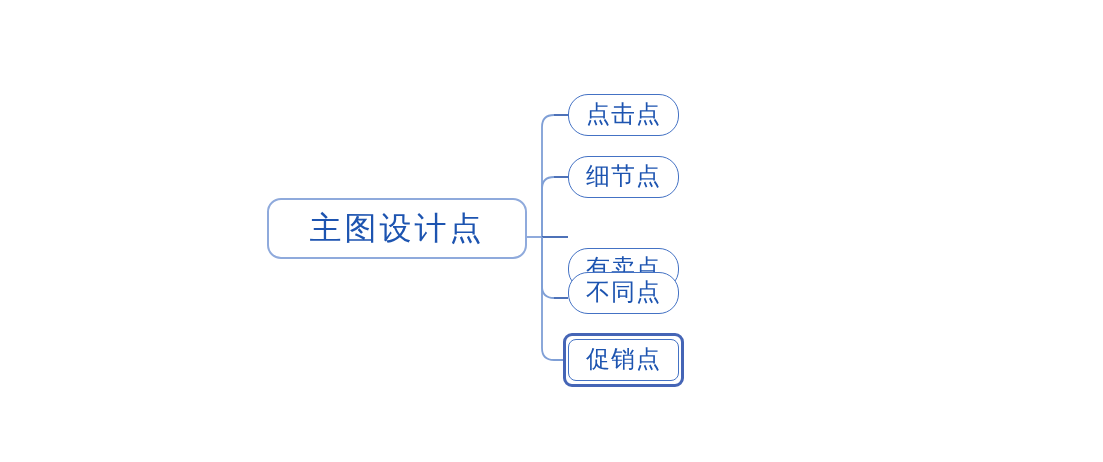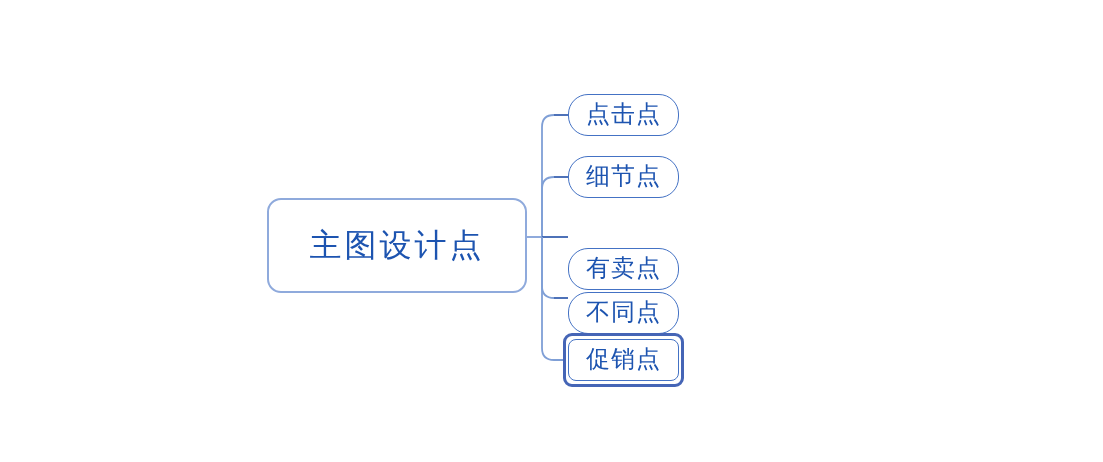--- a/index.html
+++ b/index.html
@@ -30,39 +30,39 @@
     align-items: center;
     justify-content: center;
     background: #ffffff;
     color: #1d54b0;
     cursor: default;
   }
   .root-node {
     left: 267px;
     top: 198px;
     width: 260px;
-    height: 95px;
+    height: 61px;
     border: 2px solid #8faadc;
     border-radius: 14px;
     font-size: 32px;
     letter-spacing: 3px;
   }
   .child-node {
     left: 568px;
     width: 111px;
     height: 42px;
     border: 1.5px solid #4472c4;
     border-radius: 20px;
     font-size: 24px;
     letter-spacing: 1px;
   }
   .child-1 { top: 94px;  }
   .child-2 { top: 156px; text-align: center; }
   .child-3 { top: 216px; margin-top: 32px; }
-  .child-4 { top: 292px; }
+  .child-4 { top: 272px; }
   .selection-ring {
     position: absolute;
     left: 563px;
     top: 333px;
     width: 121px;
     height: 54px;
     box-sizing: border-box;
     border: 3px solid #4565b6;
     border-radius: 9px;
     display: flex;

